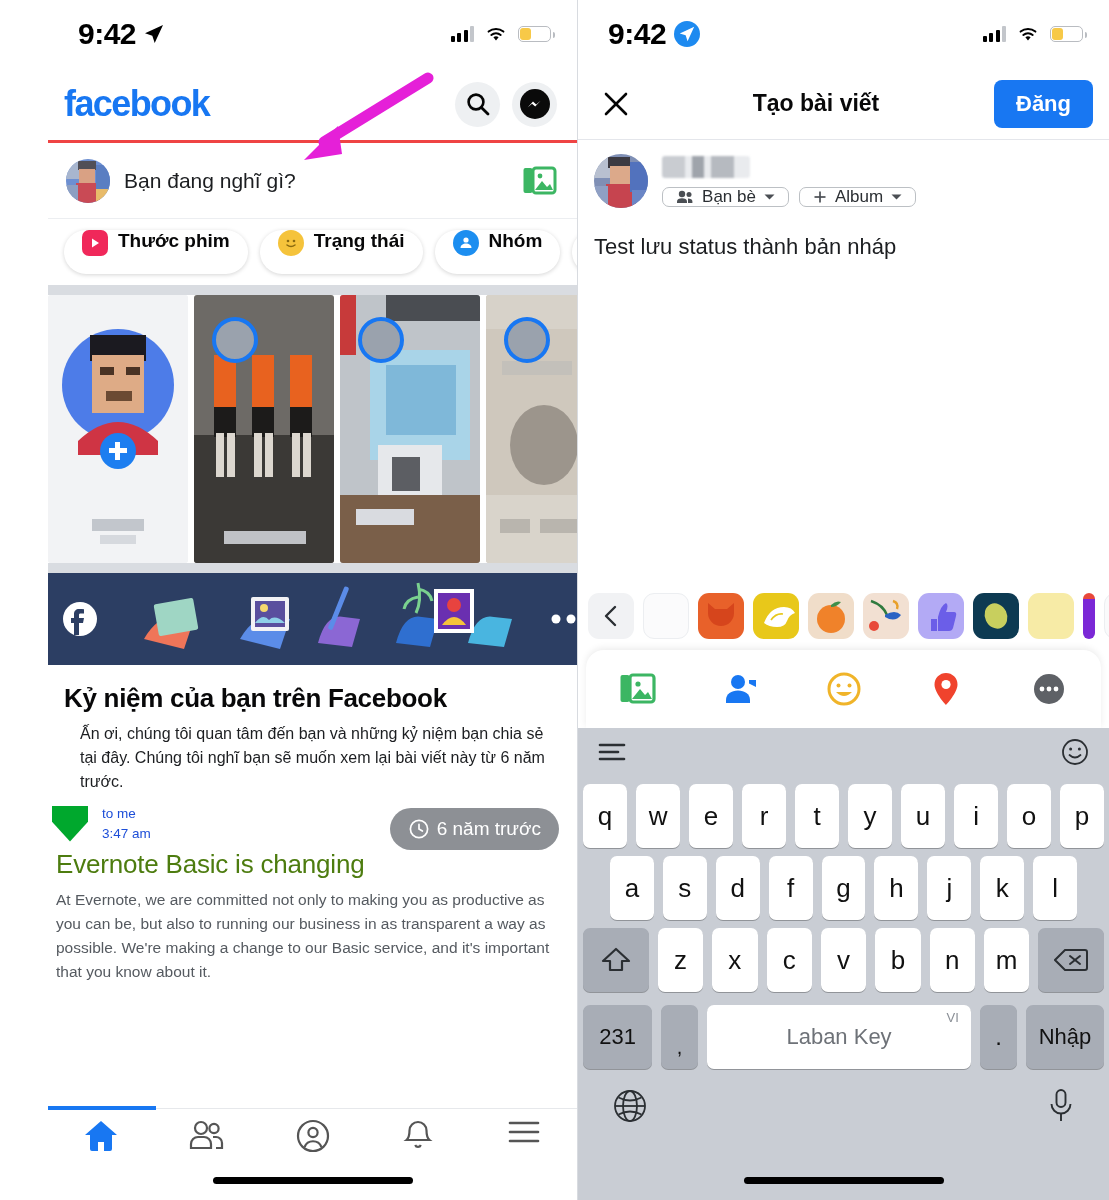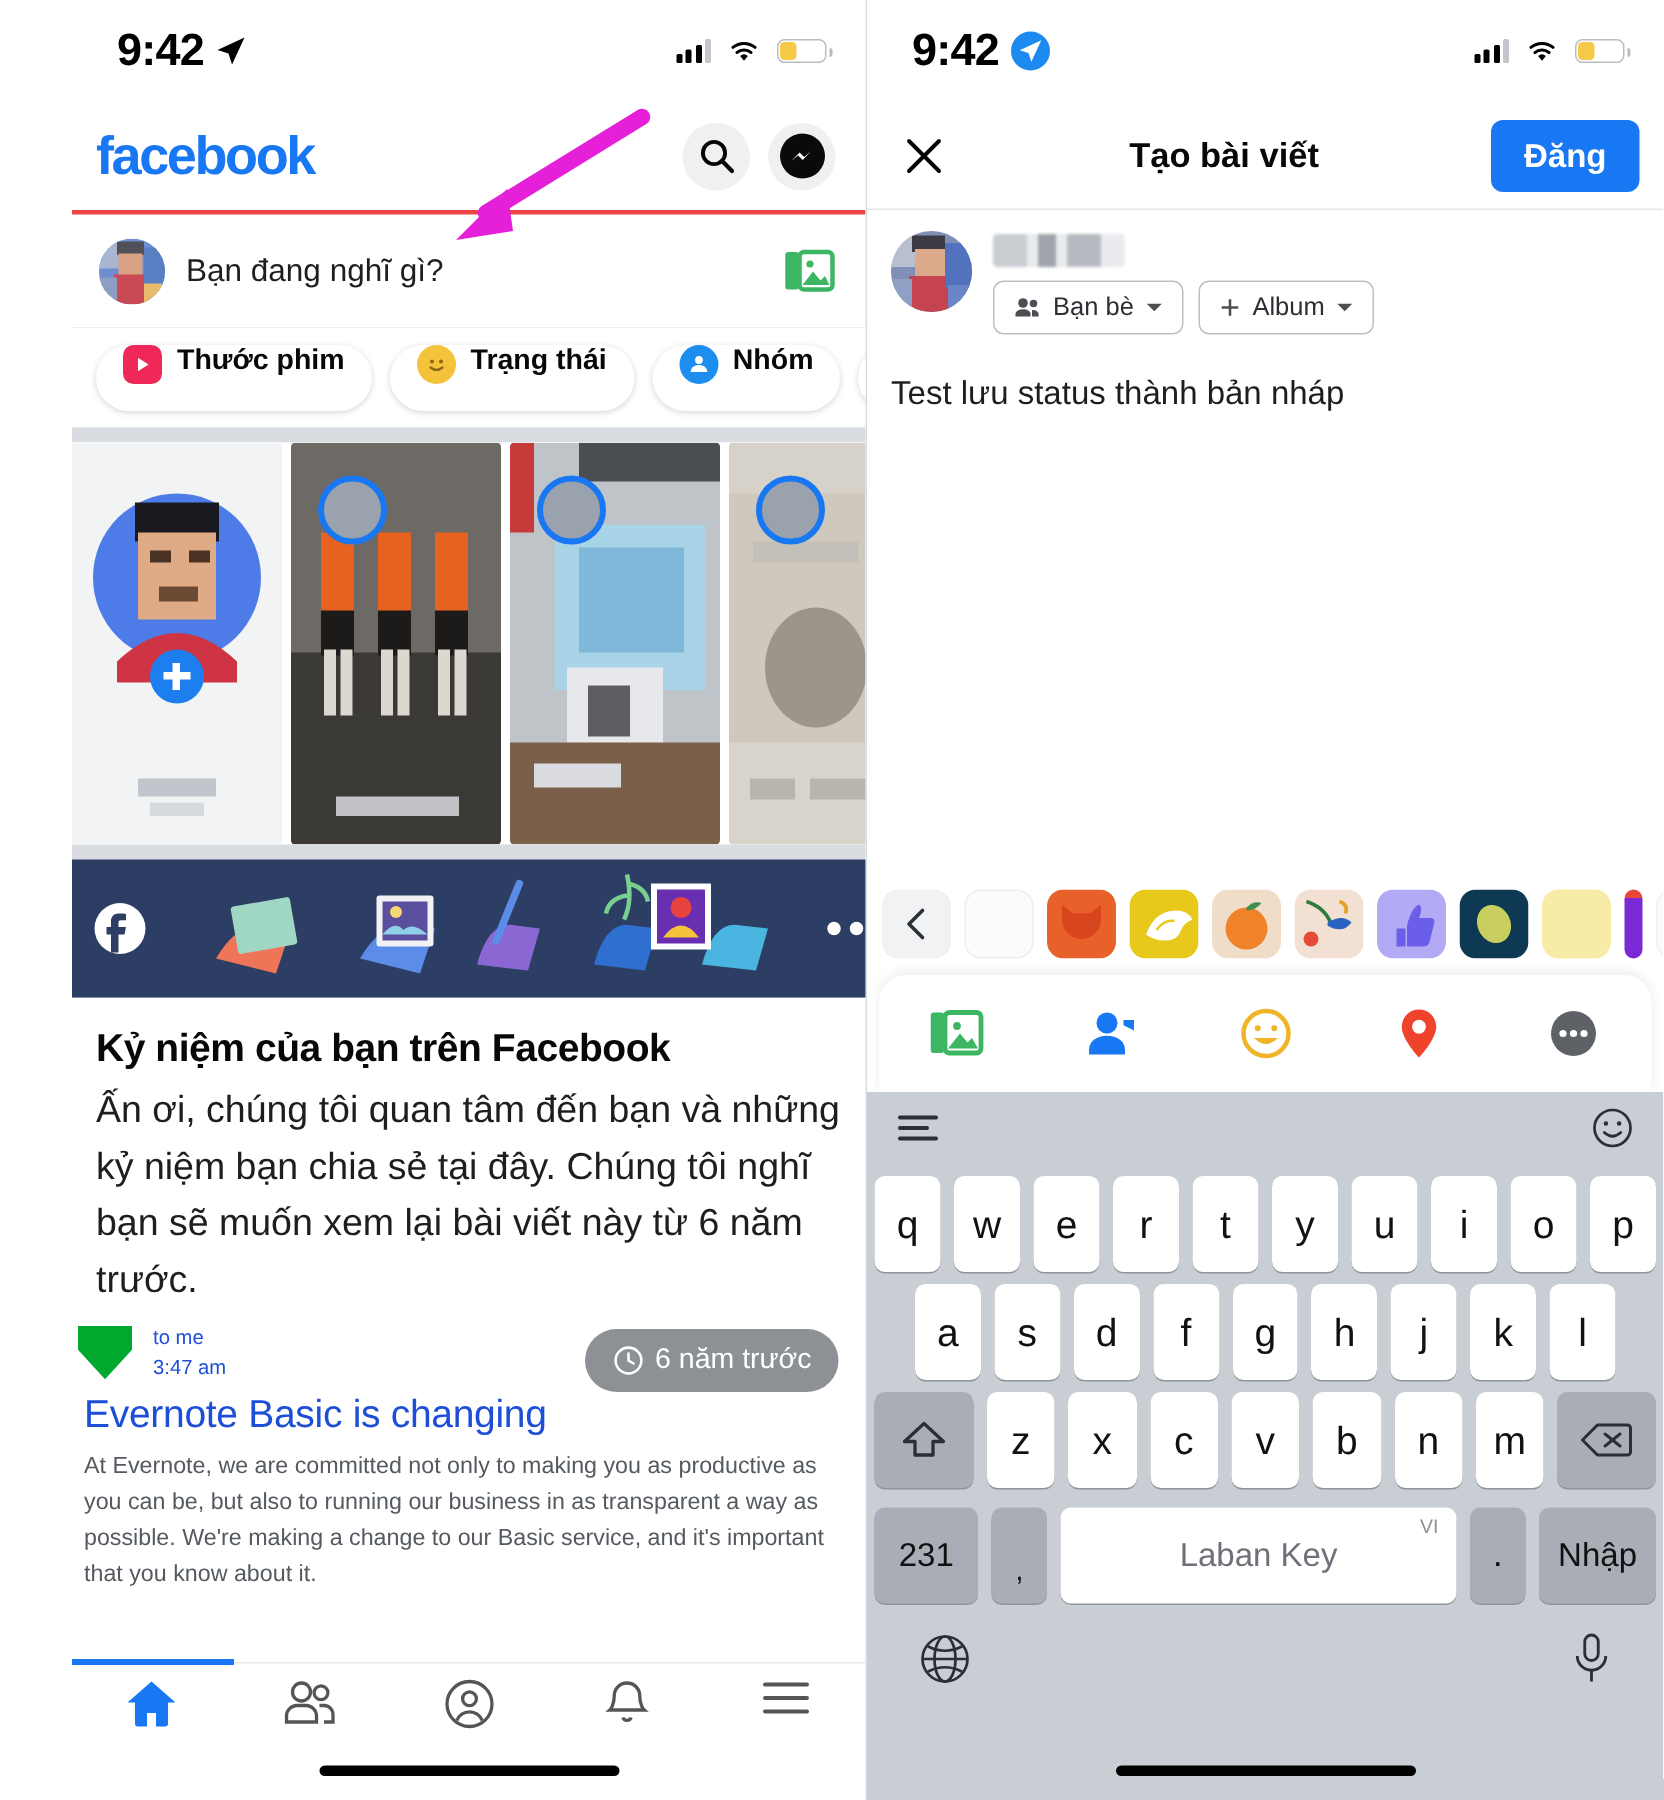--- a/index.html
+++ b/index.html
@@ -75,32 +75,32 @@
            border-radius:3px; }
   .story.create { background:#f3f4f6; }
   .story-ring { position:absolute; width:46px; height:46px; border-radius:50%;
                 border:4px solid #1877f2; top:22px; left:18px; overflow:hidden;
                 background:#9aa2ad; }
 
   
   .mem-banner { height:92px; background:#2c3e63; position:relative; overflow:hidden; }
   .mem-body { padding:18px 16px 0 16px; }
   .mem-title { font-size:26px; font-weight:700; color:#080809; letter-spacing:-0.3px; }
-  .mem-text { font-size:25px; line-height:1.5; color:#1c1e21; margin-top:8px; }
+  .mem-text { font-size:16px; line-height:1.5; color:#1c1e21; margin-top:8px;margin-left:16px; }
 
   .mailrow { display:flex; align-items:center; gap:14px; padding:10px 16px 0 4px;
              position:relative; }
   .mail-ico { width:36px; height:36px; background:#00a82d; border-radius:0 0 18px 18px;
               clip-path: polygon(0 0, 100% 0, 100% 45%, 50% 100%, 0 45%); }
   .mail-meta { font-size:13.5px; color:#1d4ed8; line-height:1.45; }
   .time-pill { position:absolute; right:18px; top:14px; display:flex; align-items:center;
                gap:7px; height:42px; padding:0 18px; border-radius:21px;
                background:#8d9095; color:#fff; font-size:19px; }
 
-  .ever-title { font-size:26px; color:#1d4ed8; padding:6px 14px 0 8px;
+  .ever-title { font-size:26px; color:#4d7c0f; padding:6px 14px 0 8px;
                 letter-spacing:-0.2px; }
   .ever-text { font-size:15.5px; line-height:1.55; color:#555a60; padding:8px 8px 0 8px; }
 
   
   .bottomnav { position:absolute; left:0; right:0; bottom:0; height:92px;
                border-top:1px solid #e6e8eb; background:#fff; }
   .navtrack { display:flex; align-items:flex-start; height:62px; padding-top:10px; }
   .navitem { flex:1; display:flex; align-items:center; justify-content:center; }
   .navactive { position:absolute; left:0; top:-3px; width:108px; height:4px;
                background:#1877f2; }
@@ -114,21 +114,21 @@
   .x-btn { width:44px; height:44px; display:flex; align-items:center; justify-content:center; }
   .post-btn { background:#1877f2; color:#fff; font-size:22px; font-weight:700;
               padding:11px 22px; border-radius:8px; border:none; }
   .cp-user { display:flex; gap:14px; padding:14px 16px 0 16px; }
   .cp-avatar { width:54px; height:54px; border-radius:50%; overflow:hidden; flex:none;
                position:relative; }
   .cp-name-blur { width:88px; height:22px; margin-top:2px; border-radius:3px;
                   background:linear-gradient(90deg,#c9ccd1 0 26%,#e9ebee 26% 34%,#9fa4ab 34% 48%,#e9ebee 48% 56%,#b6bac0 56% 82%,#e9ebee 82% 100%);
                   filter:blur(1.1px); }
   .cp-pills { display:flex; gap:10px; margin-top:9px; }
-  .pill { display:flex; align-items:center; gap:8px; height:36px; padding:0 13px;
+  .pill { display:flex; align-items:center; gap:8px; height:20px; padding:0 13px;
           border:1px solid #bcc0c4; border-radius:7px; font-size:17px; color:#2b2f33;
           background:#fff;justify-content:center; }
   .cp-text { font-size:22px; color:#1c1e21; padding:26px 16px 0 16px; }
 
   
   .sticker-strip { position:absolute; left:0; right:0; top:588px; height:56px;
                    display:flex; align-items:center; gap:9px; padding:0 10px;
                    background:#fff; }
   .st { width:46px; height:46px; border-radius:11px; flex:none; }
   .st.nav { background:#f1f2f4; display:flex; align-items:center; justify-content:center; }

